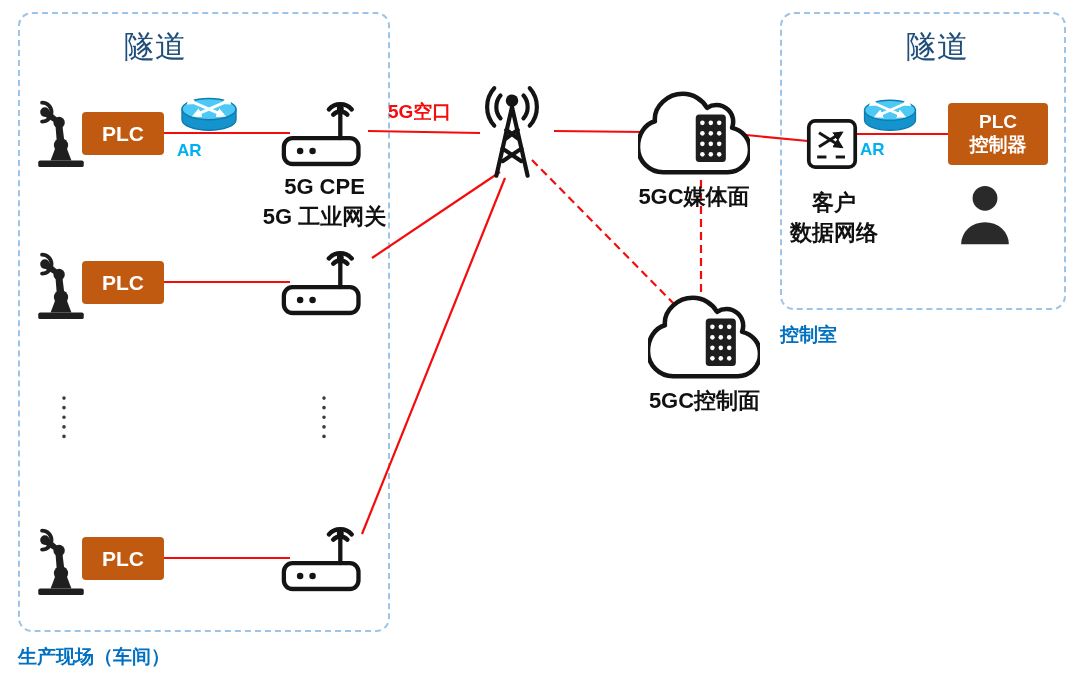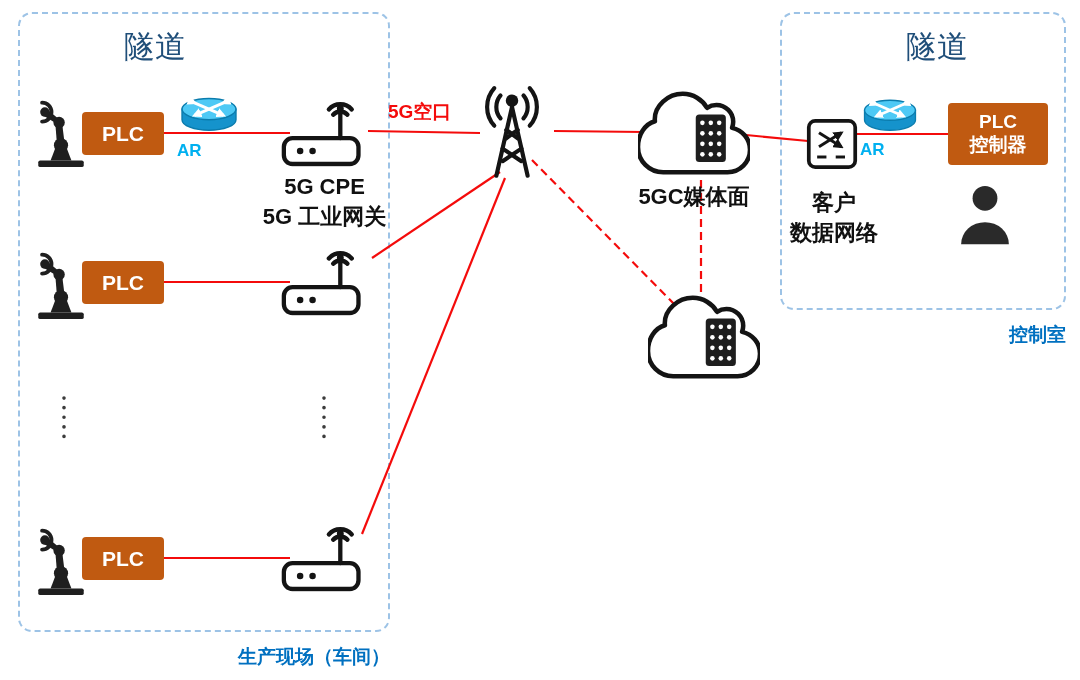--- a/index.html
+++ b/index.html
@@ -9,21 +9,21 @@
   .canvas { position:relative; width:1080px; height:680px; background:#fff; overflow:hidden; }
 
   .zone {
     position:absolute; z-index:0;
     border:2px dashed var(--zone-border,#9dc3e6);
     border-radius:14px;
   }
   .zone-label {
     position:absolute; z-index:4;
     color:var(--zone-label,#0070c0);
-    font-weight:bold; font-size:19px; text-align:right;
+    font-weight:bold; font-size:19px; text-align:left;
   }
 
   svg.wires { position:absolute; left:0; top:0; z-index:1; }
   .wire { stroke:var(--wire-red,#f40b0b); stroke-width:2.2; }
   .wire-dashed { stroke-dasharray:8 5; }
   .dots { stroke:#3c3c3c; stroke-width:3.6; stroke-dasharray:0.1 9.5; stroke-linecap:round; }
 
   .tunnel {
     position:absolute; left:208px; top:32px; width:692px; height:38px; z-index:3;
     border-radius:19px;
@@ -252,17 +252,20 @@
   <div class="plc-box" style="left:82px;top:537px;width:82px;height:43px;font-size:21px">
     <span>PLC</span>
   </div>
   <svg class="icon" style="left:281px;top:519px;width:88px;height:73px" viewBox="0 0 92 76">
       <use href="#sym-cpe"></use>
     </svg>
 
   <svg class="icon" style="left:648px;top:292px;width:112px;height:90px" viewBox="0 0 640 512">
       <use href="#sym-cloud"></use>
     </svg>
+  <div class="caption" style="left:632px;top:386px;width:145px">
+    <span class="cap-line">5GC控制面</span>
+  </div>
 
   <div class="zone-label" style="left:18px;top:644px;width:372px">生产现场（车间）</div>
   <div class="zone-label" style="left:780px;top:322px;width:286px">控制室</div>
 
 </div>
 
 </body></html>

